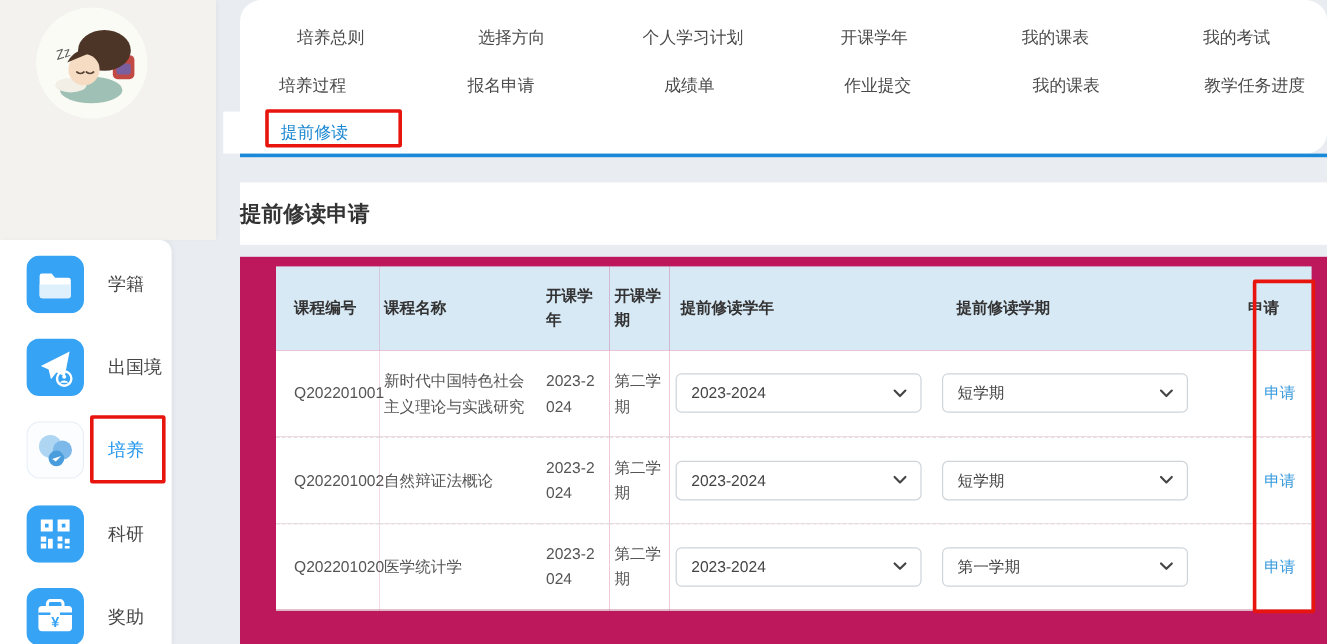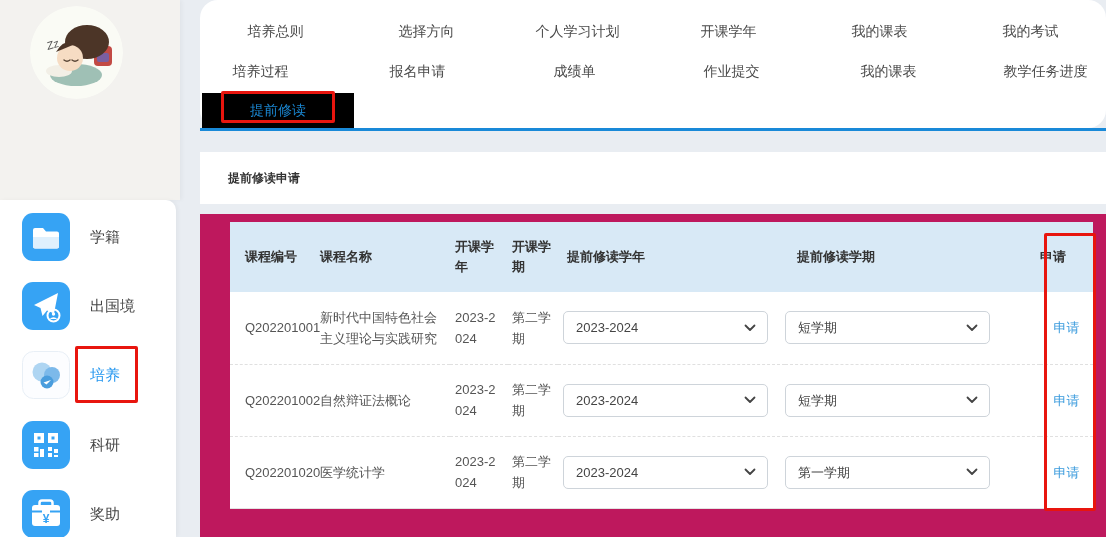--- a/index.html
+++ b/index.html
@@ -12,46 +12,46 @@
     background:#f3f2ef; box-shadow:2px 0 4px rgba(0,0,0,.04); }
   .avatar { position:absolute; left:30px; top:6px; width:93px; height:93px;
     border-radius:50%; overflow:hidden; }
   .stu-info { position:absolute; left:5px; top:96px; width:172px;
     font-size:13px; color:#333; }
   .stu-row { margin-bottom:7px; line-height:21px; }
   .stu-label { color:#444; }
   .stu-sep { display:inline-block; width:1px; height:12px; background:#c7c7c7;
     margin:0 9px 0 8px; vertical-align:-1px; }
   .stu-val { color:#333; }
-  .menu { position:absolute; left:0; top:200px; width:176px; height:337px;
+  .menu { position:absolute; left:0; top:200px; width:143px; height:337px;
     background:#fff; border-top-right-radius:10px;
     box-shadow:2px 0 4px rgba(0,0,0,.04); }
   .menu-item { position:absolute; left:22px; width:140px; height:48px;
     display:flex; align-items:center; gap:20px; cursor:pointer; }
   .menu-item .mi-label { font-size:15px; color:#454545; }
   .menu-item.active .mi-label { color:#2496ef;font-family:Liberation Mono, monospace; }
   .mi-icon { width:48px; height:48px; flex:0 0 48px; }
 
   
   .nav-panel { position:absolute; left:200px; top:0; width:906px; height:128px;
     background:#fff;border-radius:18px; }
   .nav-row { position:absolute; left:0; width:906px; height:22px; display:flex; }
   .nav-row.r1 { top:20px; } .nav-row.r2 { top:60px;gap:36px; }
   .nav-item { width:151px; text-align:center; font-size:14px; color:#4a4a4a;
     line-height:22px; cursor:pointer; white-space:nowrap; }
-  .tab-active { position:absolute; left:202px; top:93px; width:152px; height:35px;
-    background:#000000; color:#1a87d2; font-size:14px;
+  .tab-active { position:absolute; left:186px; top:93px; width:152px; height:35px;
+    background:#ffffff; color:#1a87d2; font-size:14px;
     display:flex; align-items:center; justify-content:center; cursor:pointer; }
   .tab-underline { position:absolute; left:200px; top:128px; width:906px; height:3px;
     background:#1989d8; }
 
   
   .head-strip { position:absolute; left:200px; top:152px; width:906px; height:52px;
     background:#fff; display:flex; align-items:center; }
-  .page-title { margin-left:28px; font-size:12px; font-weight:bold; color:#333; }
+  .page-title { font-size:18px; font-weight:bold; color:#333; }
   .content-panel { position:absolute; left:200px; top:214px; width:906px; height:323px;
     background:#be185d; }
 
   table.course { position:absolute; left:30px; top:8px; width:863px;
     border-collapse:collapse; table-layout:fixed; }
   table.course th { background:#d8e9f6; height:70px; vertical-align:middle;
     font-size:13px; font-weight:bold; color:#333; text-align:left; line-height:20px; }
   table.course td { height:72px; vertical-align:middle; background:#fff;
     font-size:13px; color:#555; line-height:21px; }
   tbody tr + tr td { border-top:1px dashed #e0e0e0; }

